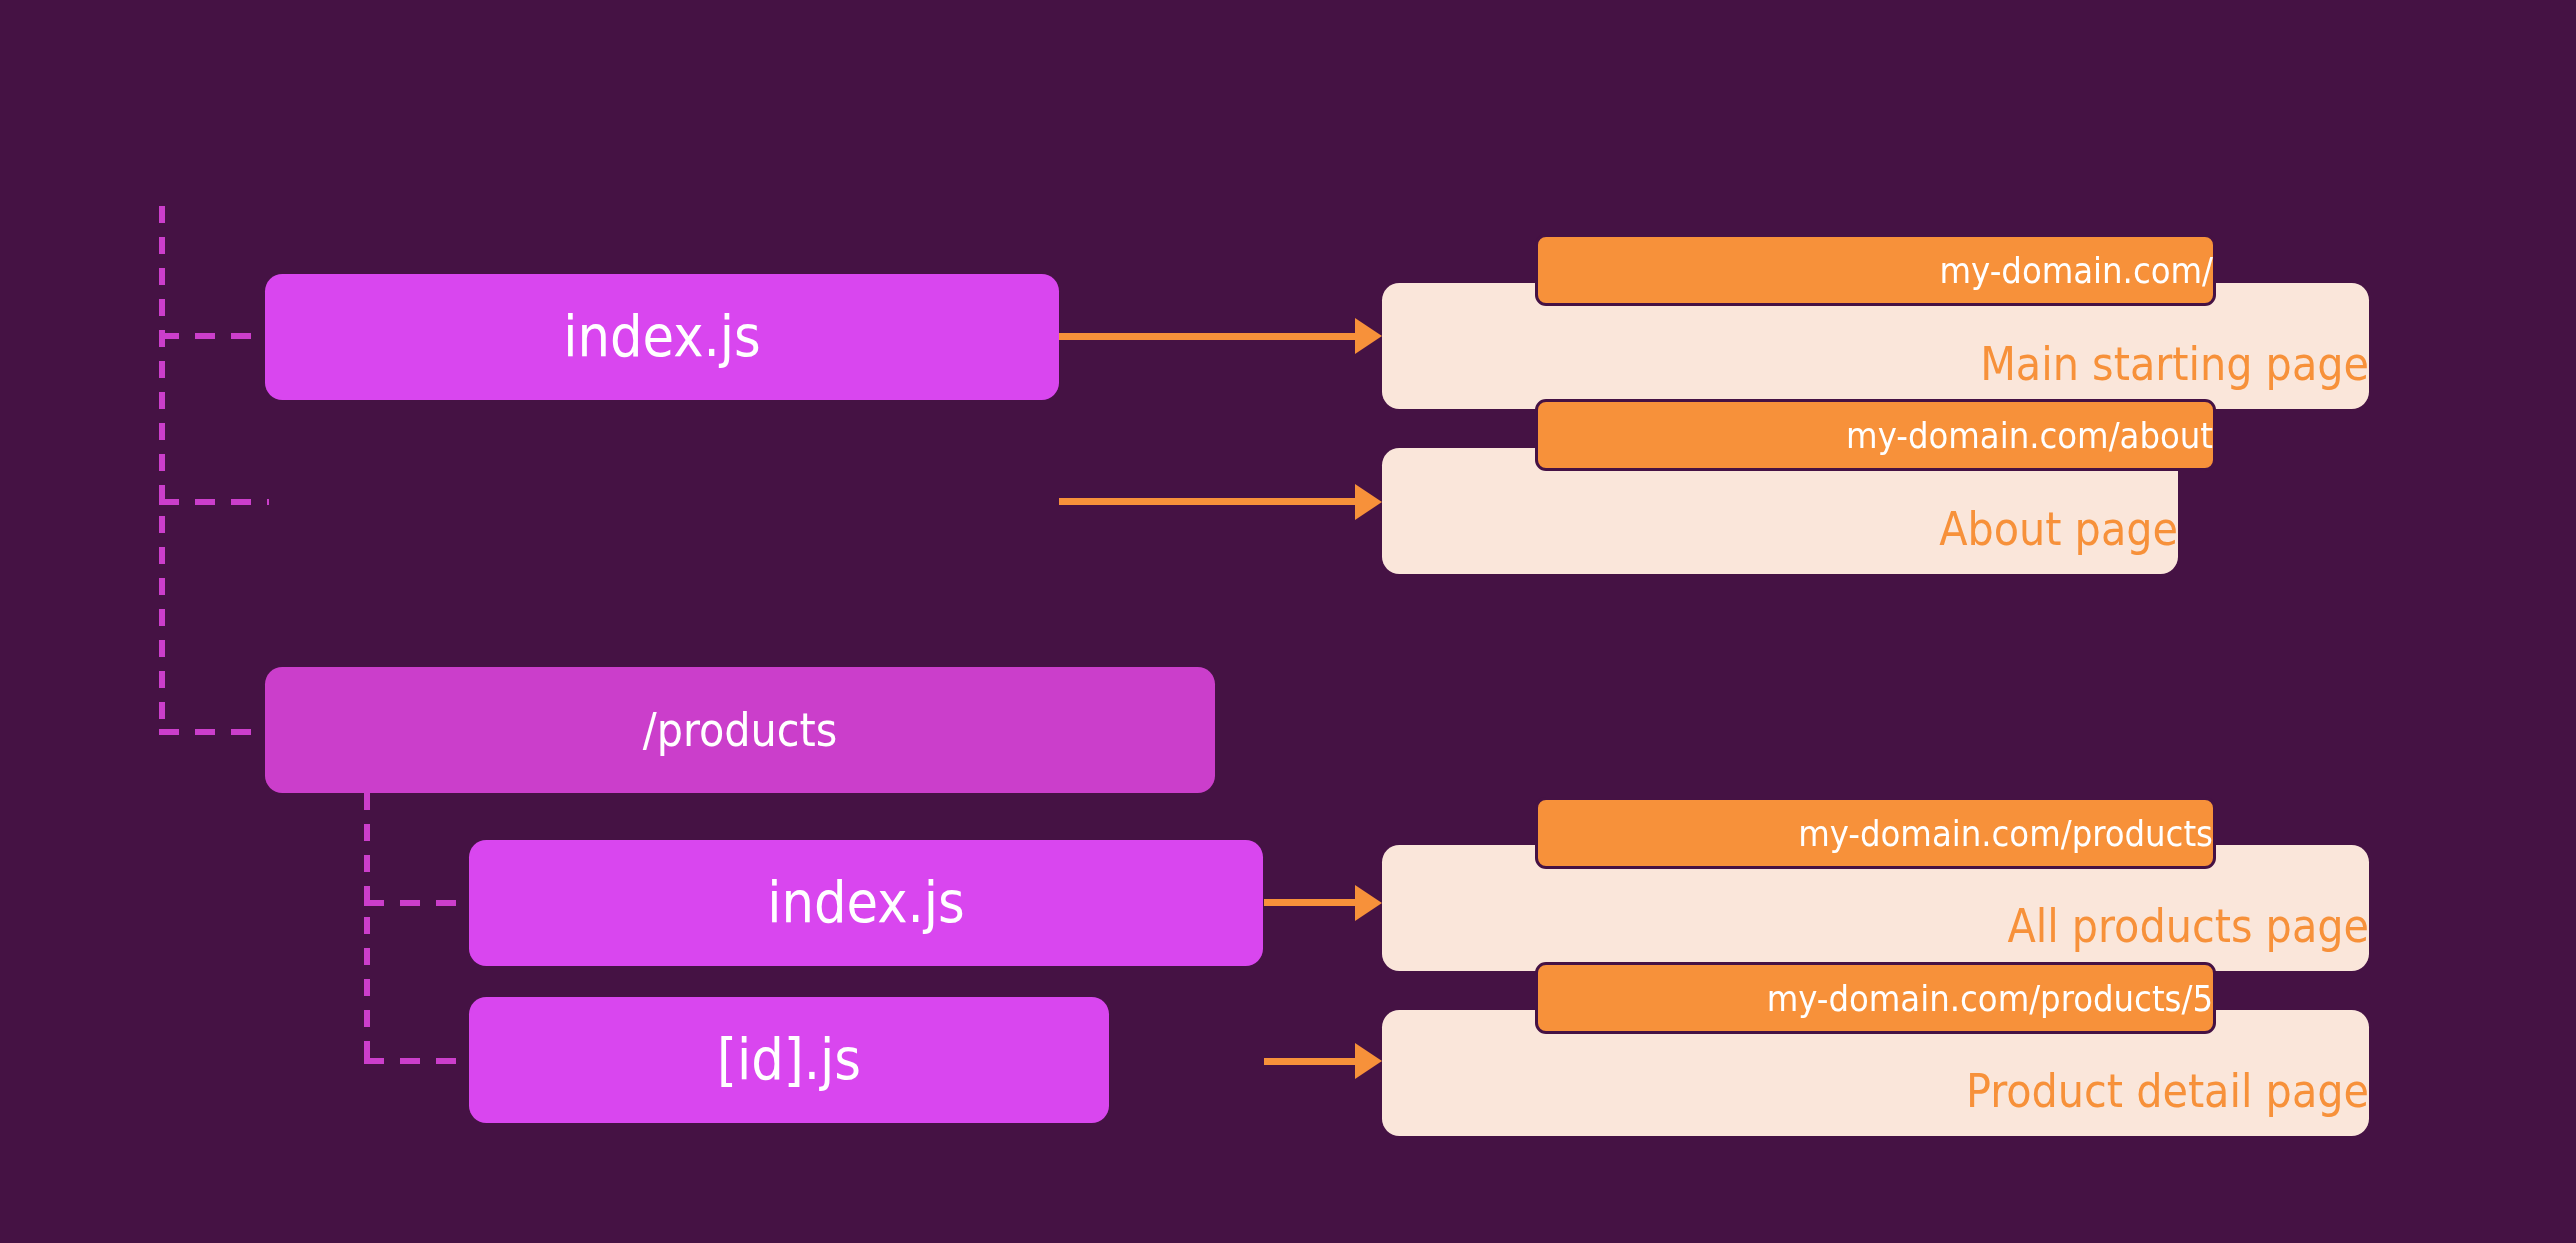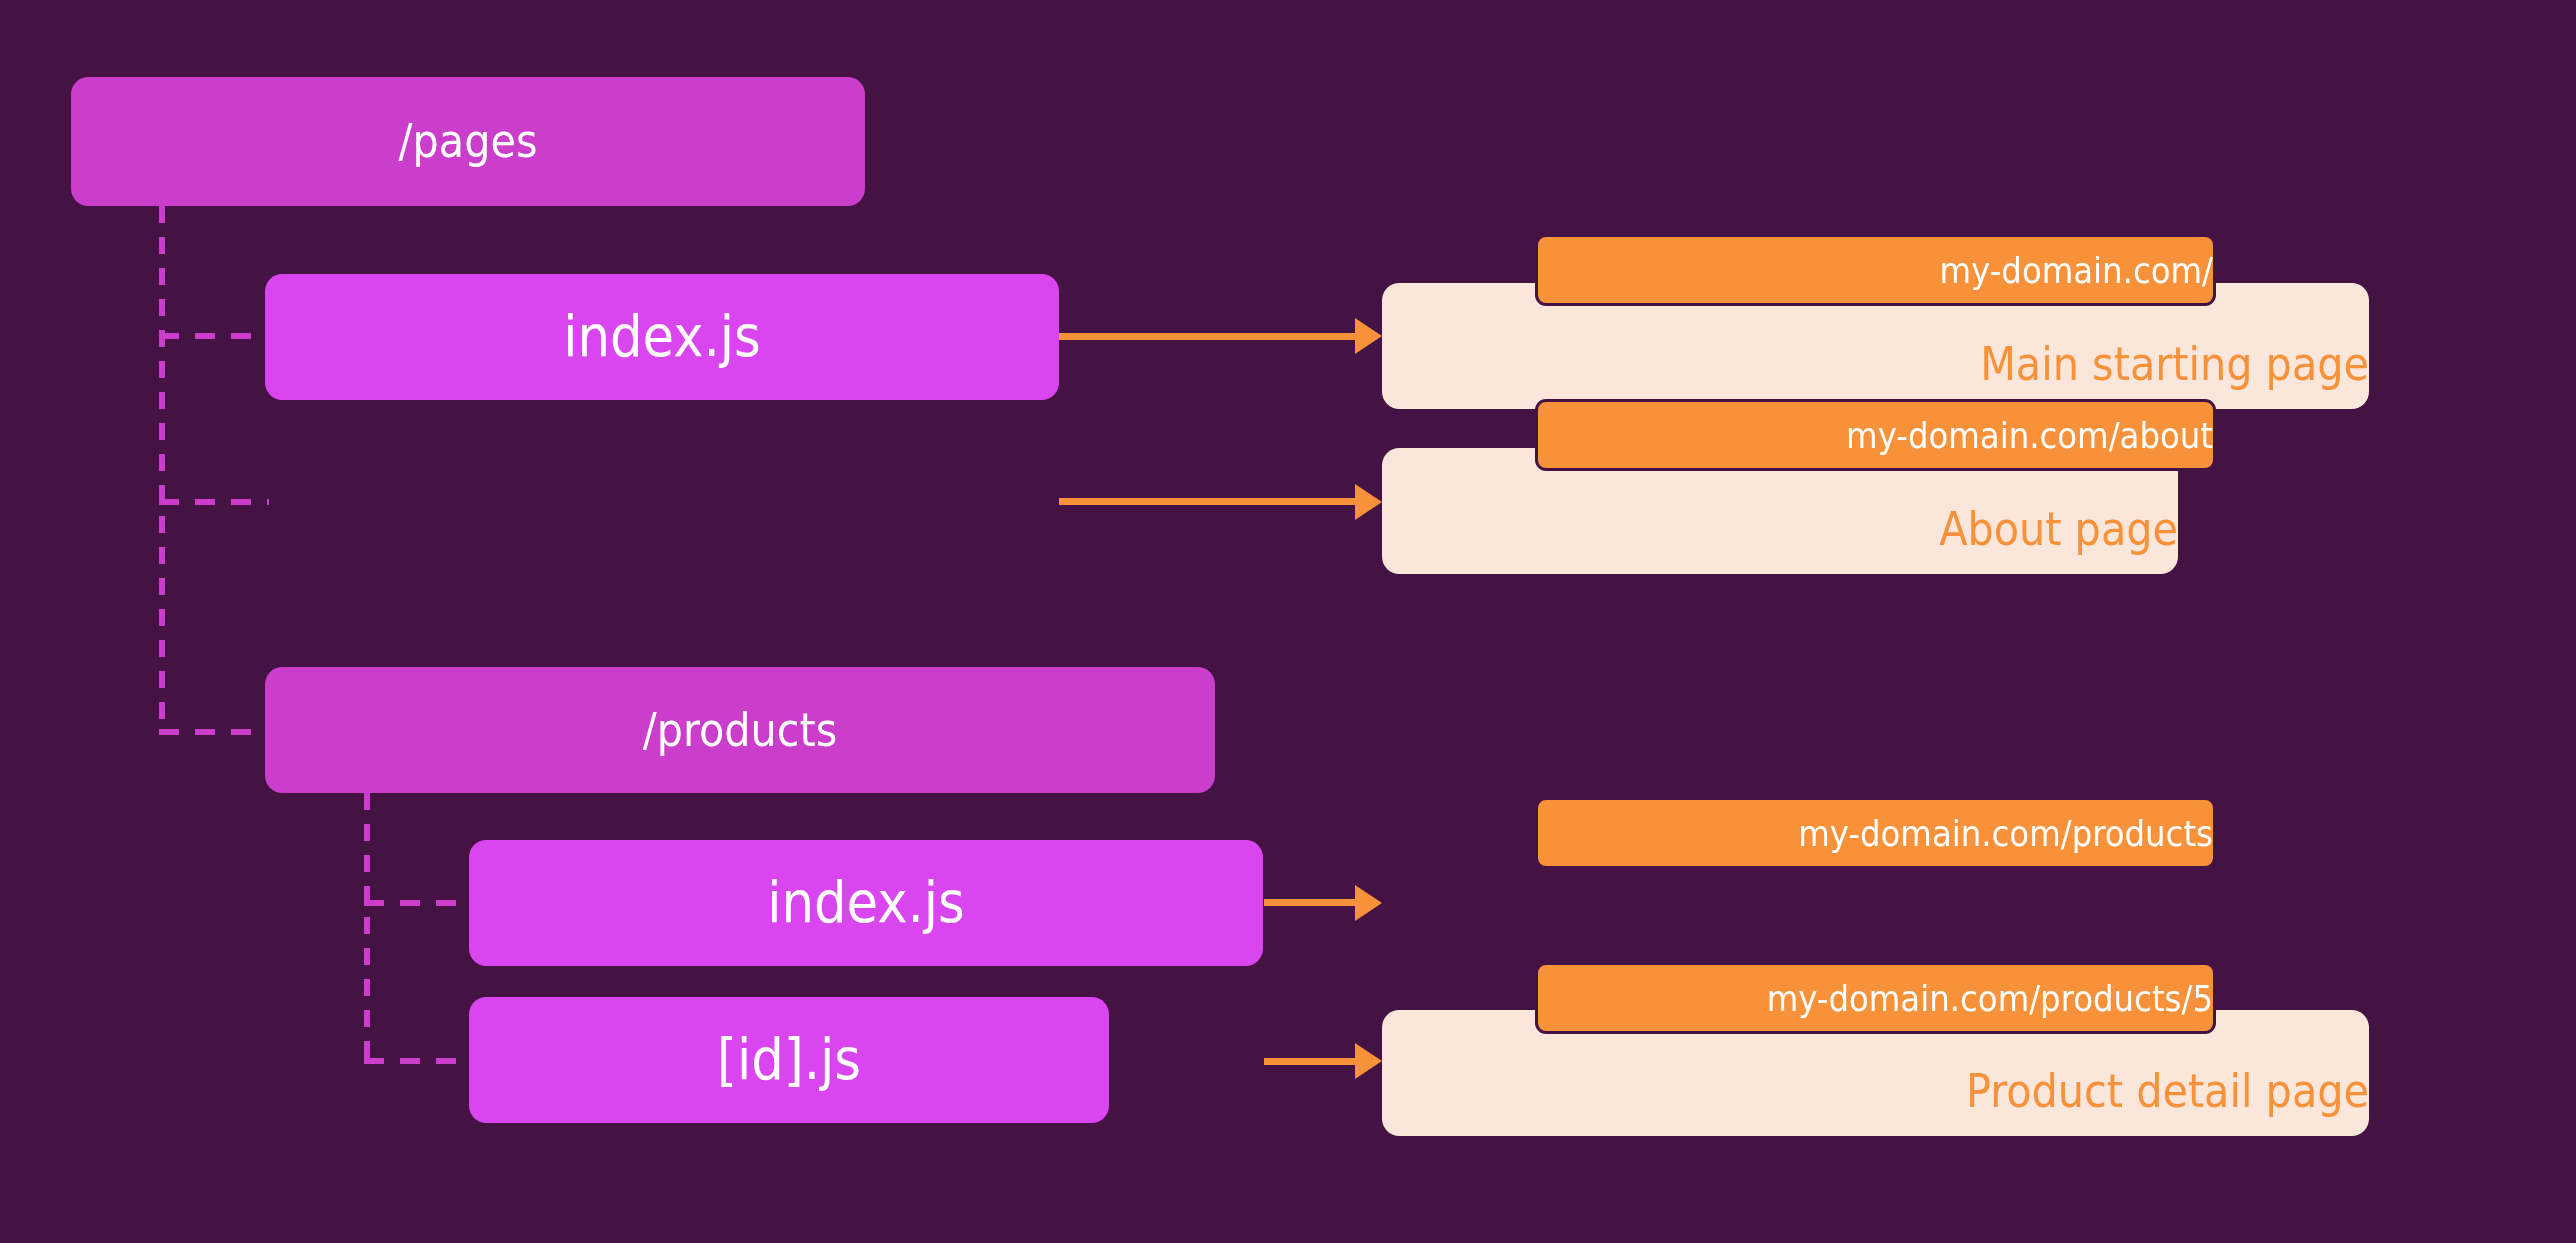--- a/index.html
+++ b/index.html
@@ -125,23 +125,20 @@
 
   <div class="arrow-line" style="left:1059px; top:498px; width:296px;"></div>
   <div class="arrow-head" style="left:1355px; top:484px;"></div>
 
   <div class="arrow-line" style="left:1264px; top:899px; width:91px;"></div>
   <div class="arrow-head" style="left:1355px; top:885px;"></div>
 
   <div class="arrow-line" style="left:1264px; top:1058px; width:91px;"></div>
   <div class="arrow-head" style="left:1355px; top:1043px;"></div>
 
-  <div class="node node-folder" style="left:71px; top:77px; width:794px; height:129px;">
-    <span>/pages</span>
-  </div>
 
   <div class="node node-file" style="left:265px; top:274px; width:794px; height:126px;">
     <span>index.js</span>
   </div>
 
 
   <div class="node node-folder" style="left:265px; top:667px; width:950px; height:126px;">
     <span>/products</span>
   </div>
 
@@ -160,20 +157,23 @@
     <span>my-domain.com/</span>
   </div>
 
   <div class="node node-result" style="left:1382px; top:448px; width:796px; height:126px;padding-left:24px;">
     <span>About page</span>
   </div>
   <div class="url-pill" style="left:1535px; top:399px; width:681px; height:72px;">
     <span>my-domain.com/about</span>
   </div>
 
+  <div class="node node-result" style="left:1382px; top:845px; width:987px; height:126px;">
+    <span>All products page</span>
+  </div>
   <div class="url-pill" style="left:1535px; top:797px; width:681px; height:72px;">
     <span>my-domain.com/products</span>
   </div>
 
   <div class="node node-result" style="left:1382px; top:1010px; width:987px; height:126px;">
     <span>Product detail page</span>
   </div>
   <div class="url-pill" style="left:1535px; top:962px; width:681px; height:72px;">
     <span>my-domain.com/products/5</span>
   </div>

